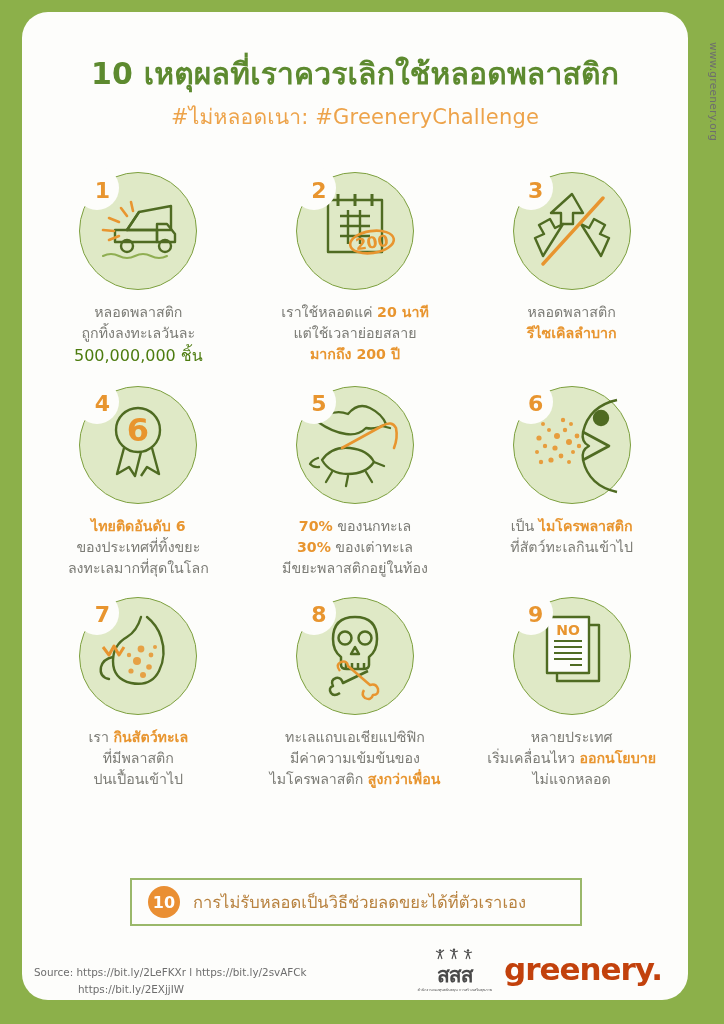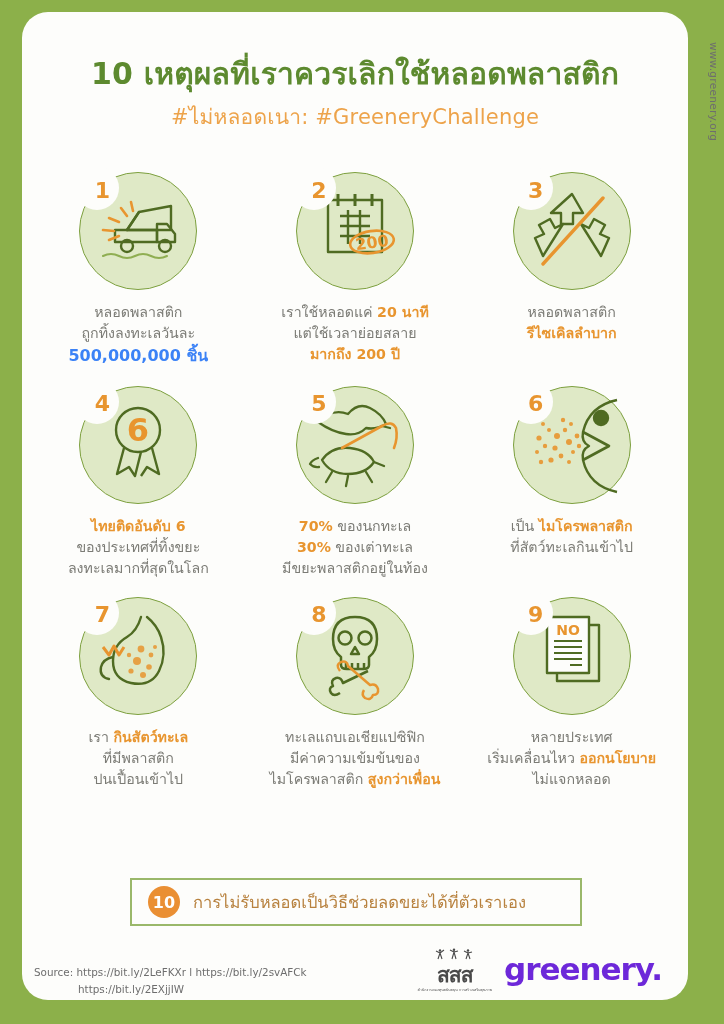--- a/index.html
+++ b/index.html
@@ -70,21 +70,21 @@
     display: flex; align-items: center; justify-content: center;
     font-size: 22px; font-weight: bold; color: #e8952f;
   }
   .ico { position: absolute; inset: 0; z-index: 2; }
 
   .caption {
     margin-top: 12px; width: 206px; text-align: center;
     font-size: 14.2px; line-height: 1.48; color: #7b7b75;
   }
   .caption .hl { color: #e8952f; font-weight: bold; }
-  .caption .big { font-size: 16px; color: #3b82f6; font-weight: bold; }
+  .caption .big { font-size: 16px; color: #4d7c0f; font-weight: normal; }
 
   
   .banner {
     position: absolute; left: 108px; top: 866px;
     width: 452px; height: 48px;
     border-left: 2px solid #9ab86a;
     border-right: 2px solid #9ab86a;
     display: flex; align-items: center; padding-left: 16px;
   }
   .banner::before, .banner::after {
@@ -105,21 +105,21 @@
   .footer { position: absolute; left: 0; top: 932px; width: 666px; height: 56px; }
   .src {
     position: absolute; left: 12px; top: 20px;
     font-size: 10.4px; color: #6d6d6d; line-height: 1.62;
   }
   .src .l2 { padding-left: 44px; display: block; }
   .logos { position: absolute; right: 26px; top: 2px; display: flex; align-items: center; gap: 12px; }
   .thai { text-align: center; color: #4a4a4a; }
   .thai .glyph { font-size: 21px; font-weight: bold; letter-spacing: -1px; line-height: 1; }
   .thai .tag { font-size: 3.6px; line-height: 1.25; margin-top: 2px; }
-  .green-logo { font-size: 31px; font-weight: bold; color: #6d28d9; letter-spacing: -1px; }
+  .green-logo { font-size: 31px; font-weight: bold; color: #c2410c; letter-spacing: -1px; }
 </style>
 </head>
 <body>
 
 <div class="side-band"></div>
 <div class="side-url">www.greenery.org</div>
 
 <div class="card">
 
   <div class="header">

